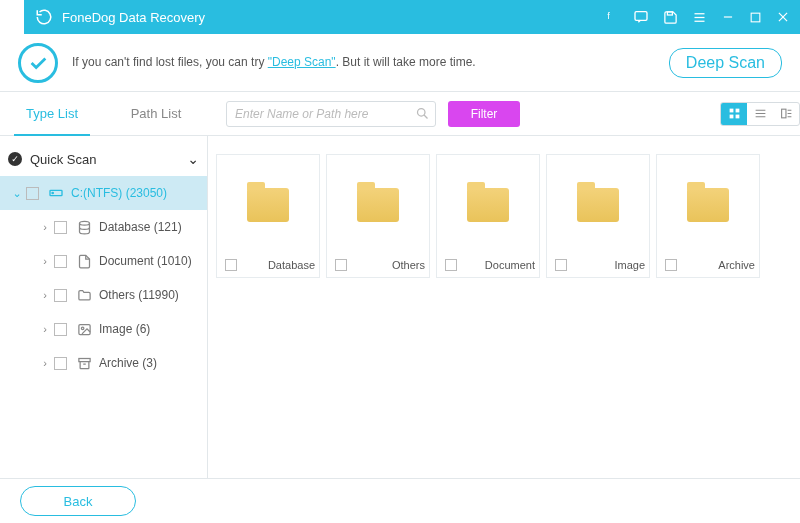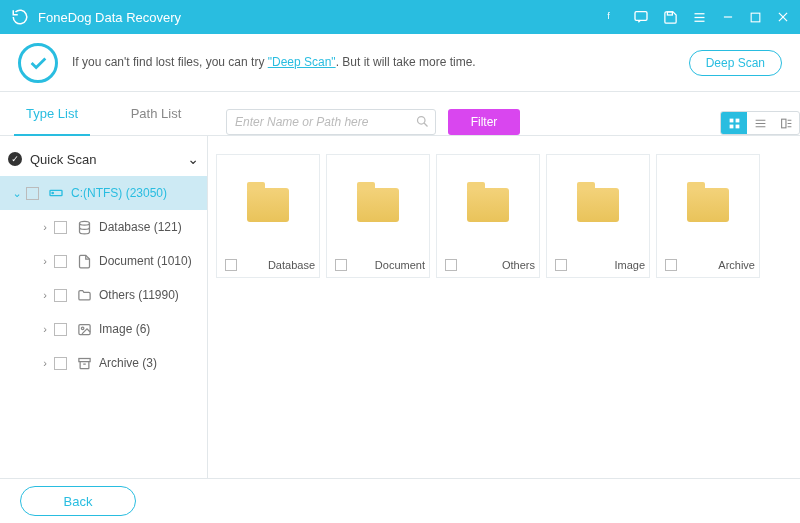--- a/index.html
+++ b/index.html
@@ -1,34 +1,34 @@
 <!DOCTYPE html>
 <html><head>
 <meta charset="utf-8">
 <style>
 * { margin: 0; padding: 0; box-sizing: border-box; font-family: -apple-system, "Segoe UI", Arial, sans-serif; }
 body { width: 800px; height: 523px; background: #fff; overflow: hidden; }
 
 
-.titlebar { height: 34px; background: #29bde0; display: flex; align-items: center; padding: 0 10px; color: #fff; }
+.titlebar { height: 34px; background: #29bde0; display: flex; align-items: center; padding: 0 10px; color: #fff; margin-left: 24px; }
 .titlebar .logo { width: 20px; height: 20px; margin-right: 8px; display: flex; align-items: center; justify-content: center; }
 .titlebar .title { font-size: 13px; flex: 1; }
 .titlebar .win-controls { display: flex; gap: 14px; align-items: center; }
 .titlebar .win-controls span { cursor: pointer; font-size: 14px; line-height: 1; display: inline-flex; }
 
 
 .statusbar { height: 58px; display: flex; align-items: center; padding: 0 18px; border-bottom: 1px solid #e2e7ea; }
 .statusbar .check { width: 40px; height: 40px; border: 3px solid #29bde0; border-radius: 50%; display: flex; align-items: center; justify-content: center; margin-right: 14px; }
 .statusbar .check svg { stroke: #29bde0; }
 .statusbar .text { flex: 1; font-size: 12px; color: #555; line-height: 1.6; }
 .statusbar .text a { color: #29bde0; text-decoration: underline; }
-.statusbar .deep { border: 1px solid #29bde0; color: #29bde0; background: #fff; border-radius: 14px; padding: 5px 16px; font-size: 12px; cursor: pointer; }
-
-
-.toolbar { height: 44px; display: flex; align-items: flex-end; border-bottom: 1px solid #e2e7ea; }
+.statusbar .deep { border: 1px solid #29bde0; color: #29bde0; background: #fff; border-radius: 14px; padding: 5px 16px; font-size: 16px; cursor: pointer; }
+
+
+.toolbar { height: 44px; display: flex; align-items: center; border-bottom: 1px solid #e2e7ea; }
 .tabs { display: flex; height: 100%; }
 .tab { width: 104px; display: flex; align-items: center; justify-content: center; font-size: 13px; color: #888; cursor: pointer; position: relative; }
 .tab.active { color: #29bde0; }
 .tab.active::after { content: ""; position: absolute; bottom: -1px; left: 14px; right: 14px; height: 2px; background: #29bde0; }
 .searchwrap { position: relative; margin-left: 18px; }
 .search { width: 210px; height: 26px; border: 1px solid #d7dde1; border-radius: 3px; padding: 0 28px 0 8px; font-size: 12px; color: #555; }
 .search::placeholder { color: #bbb; font-style: italic; }
 .searchwrap .mag { position: absolute; right: 6px; top: 5px; color: #bbb; }
 .filter { margin-left: 12px; background: #d946ef; color: #fff; border: none; border-radius: 3px; height: 26px; width: 72px; font-size: 12px; cursor: pointer; }
 .spacer { flex: 1; }
@@ -260,28 +260,28 @@
       <div class="folder"></div>
       <div class="ftr">
           <span class="chk"></span>
           <span>Database</span>
         </div>
     </div>
     <div class="card">
       <div class="folder"></div>
       <div class="ftr">
           <span class="chk"></span>
+          <span>Others</span>
+        </div>
+    </div>
+    <div class="card">
+      <div class="folder"></div>
+      <div class="ftr">
+          <span class="chk"></span>
           <span>Document</span>
-        </div>
-    </div>
-    <div class="card">
-      <div class="folder"></div>
-      <div class="ftr">
-          <span class="chk"></span>
-          <span>Others</span>
         </div>
     </div>
     <div class="card">
       <div class="folder"></div>
       <div class="ftr">
           <span class="chk"></span>
           <span>Image</span>
         </div>
     </div>
     <div class="card">

